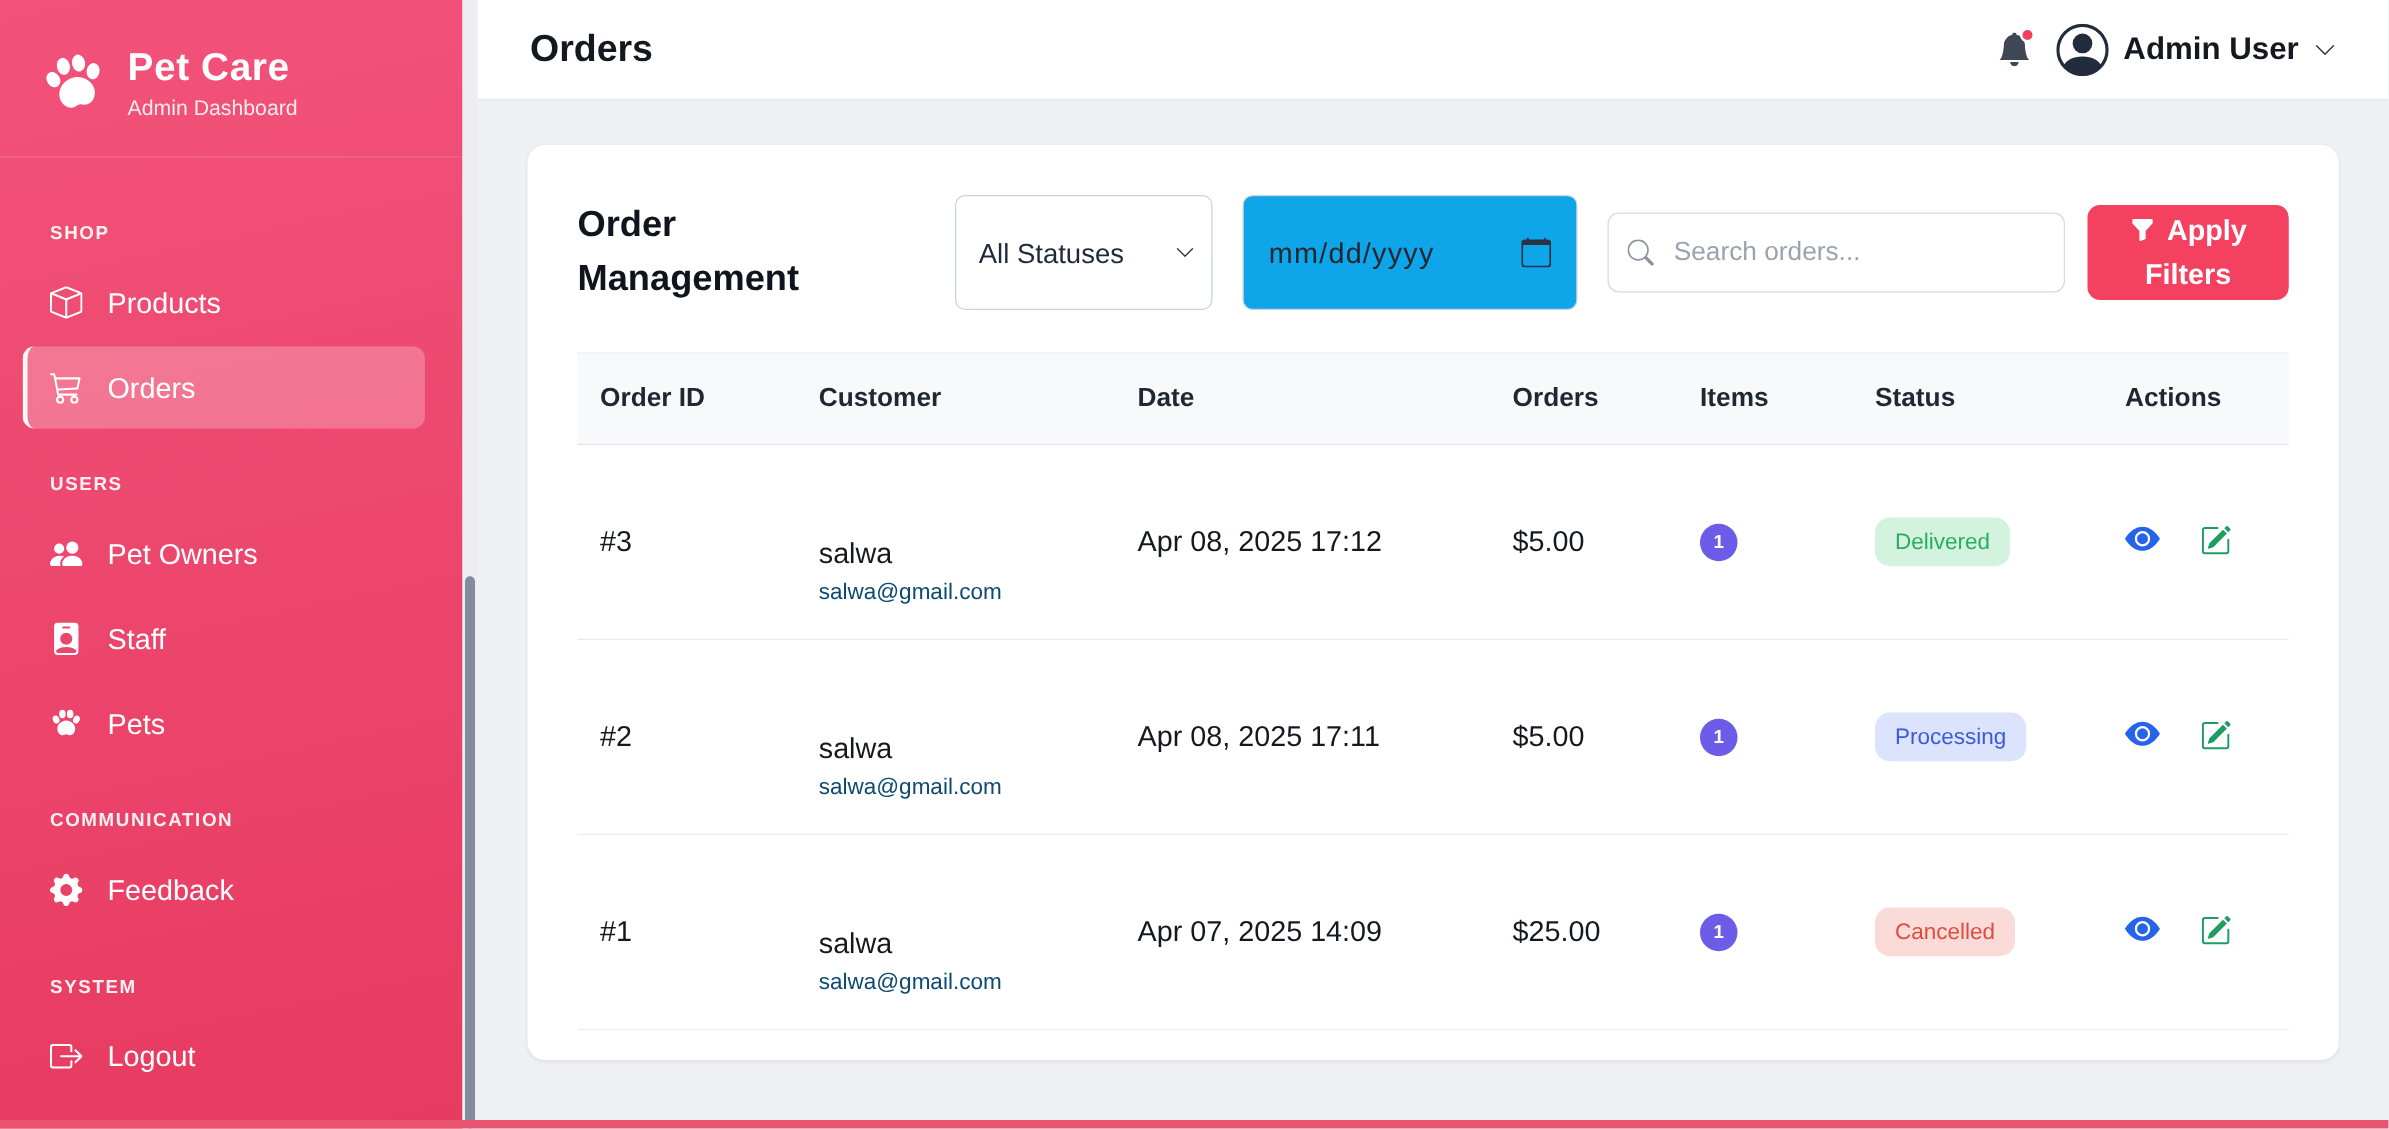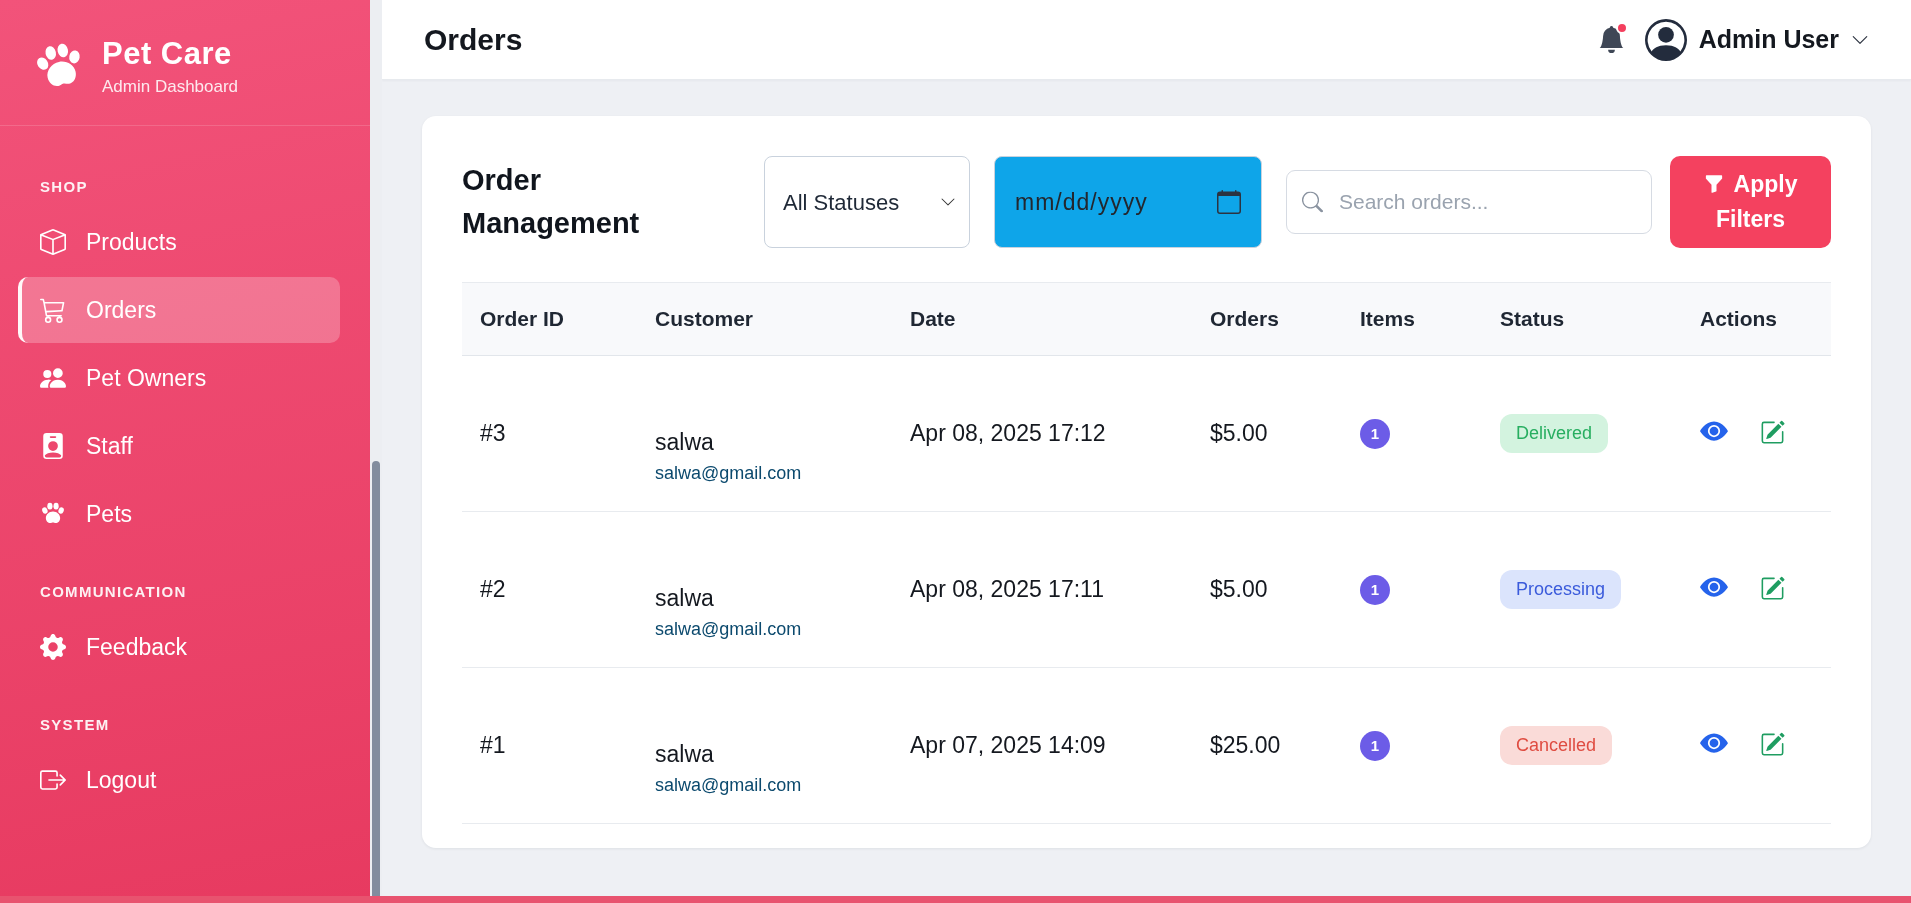--- a/index.html
+++ b/index.html
@@ -46,21 +46,21 @@
   .select-wrap select { width:100%; height:100%; border:1px solid #c9d2dd; border-radius:8px; background:#fff; font-family:inherit; font-size:22px; color:#1f2937; padding:0 44px 0 18px; appearance:none; -webkit-appearance:none; cursor:pointer; }
   .select-wrap .chev-dn { position:absolute; right:14px; top:50%; transform:translateY(-50%); pointer-events:none; }
   .select-wrap .chev-dn svg { width:16px; height:16px; fill:#333; display:block; }
   .date-input { width:268px; height:92px; border:1px solid #c9d2dd; border-radius:8px; background:#0ea5e9; display:flex; align-items:center; justify-content:space-between; padding:0 20px; margin-right:24px; font-size:23px; color:#23272e; cursor:text; flex:0 0 auto; letter-spacing:1px; }
   .date-input .cal svg { width:24px; height:24px; fill:#2c3340; display:block; }
   .search-wrap { position:relative; width:366px; height:64px; margin-right:18px; flex:0 0 auto; }
   .search-wrap input { width:100%; height:100%; border:1px solid #d6dbe3; border-radius:9px; font-family:inherit; font-size:21px; color:#7f1d1d; padding:0 16px 0 52px; }
   .search-wrap input::placeholder { color:#9aa3af; }
   .search-wrap .mag { position:absolute; left:16px; top:50%; transform:translateY(-50%); pointer-events:none; }
   .search-wrap .mag svg { width:21px; height:21px; fill:#8a93a0; display:block; }
-  .apply-btn { margin-left:auto; width:206px; height:92px; background:#f4415f; border:none; border-radius:10px; color:#fff; font-family:inherit; font-size:23px; font-weight:bold; line-height:1.45; cursor:pointer; text-align:center; padding:0 30px; }
+  .apply-btn { margin-left:auto; width:206px; height:76px; background:#f4415f; border:none; border-radius:10px; color:#fff; font-family:inherit; font-size:23px; font-weight:bold; line-height:1.45; cursor:pointer; text-align:center; padding:0 30px; }
   .apply-btn .funnel { display:inline-block; vertical-align:-2px; margin-right:10px; }
   .apply-btn .funnel svg { width:20px; height:20px; fill:#fff; display:inline-block; }
 
   
   table { width:100%; border-collapse:collapse; table-layout:fixed; }
   thead th { background:#f8f9fb; text-align:left; font-size:21px; font-weight:bold; color:#1f2733; padding:24px 18px; border-top:1px solid #e8ebef; border-bottom:1px solid #e2e6eb; }
   tbody td { padding:27px 18px; border-bottom:1px solid #e8ebef; font-size:23px; color:#14181f; vertical-align:middle; }
   .cust-name { font-size:23px; color:#14181f;margin-top:46px; }
   .cust-email { font-size:18px; color:#0c4a6e; margin-top:7px; }
   .items-badge { width:30px; height:30px; border-radius:50%; background:#6c5ce7; color:#fff; font-size:15px; font-weight:bold; display:flex; align-items:center; justify-content:center; }
@@ -108,20 +108,21 @@
       </div>
       <div class="nav-item active">
         <span class="nav-icon">
           <svg viewBox="0 0 16 16">
               <path d="M0 1.5A.5.5 0 0 1 .5 1H2a.5.5 0 0 1 .485.379L2.89 3H14.5a.5.5 0 0 1 .49.598l-1 5a.5.5 0 0 1-.465.401l-9.397.472L4.415 11H13a.5.5 0 0 1 0 1H4a.5.5 0 0 1-.491-.408L2.01 3.607 1.61 2H.5a.5.5 0 0 1-.5-.5zM3.102 4l.84 4.479 9.144-.459L13.89 4H3.102zM5 12a2 2 0 1 0 0 4 2 2 0 0 0 0-4zm7 0a2 2 0 1 0 0 4 2 2 0 0 0 0-4zm-7 1a1 1 0 1 1 0 2 1 1 0 0 1 0-2zm7 0a1 1 0 1 1 0 2 1 1 0 0 1 0-2z"></path>
             </svg>
         </span>
         <span>Orders</span>
       </div>
 
+      <div class="section-label">USERS</div>
       <div class="nav-item">
         <span class="nav-icon">
           <svg viewBox="0 0 16 16">
               <path d="M7 14s-1 0-1-1 1-4 5-4 5 3 5 4-1 1-1 1H7Zm4-6a3 3 0 1 0 0-6 3 3 0 0 0 0 6Zm-5.784 6A2.238 2.238 0 0 1 5 13c0-1.355.68-2.75 1.936-3.72A6.325 6.325 0 0 0 5 9c-4 0-5 3-5 4s1 1 1 1h4.216ZM4.5 8a2.5 2.5 0 1 0 0-5 2.5 2.5 0 0 0 0 5Z"></path>
             </svg>
         </span>
         <span>Pet Owners</span>
       </div>
       <div class="nav-item">
         <span class="nav-icon">

